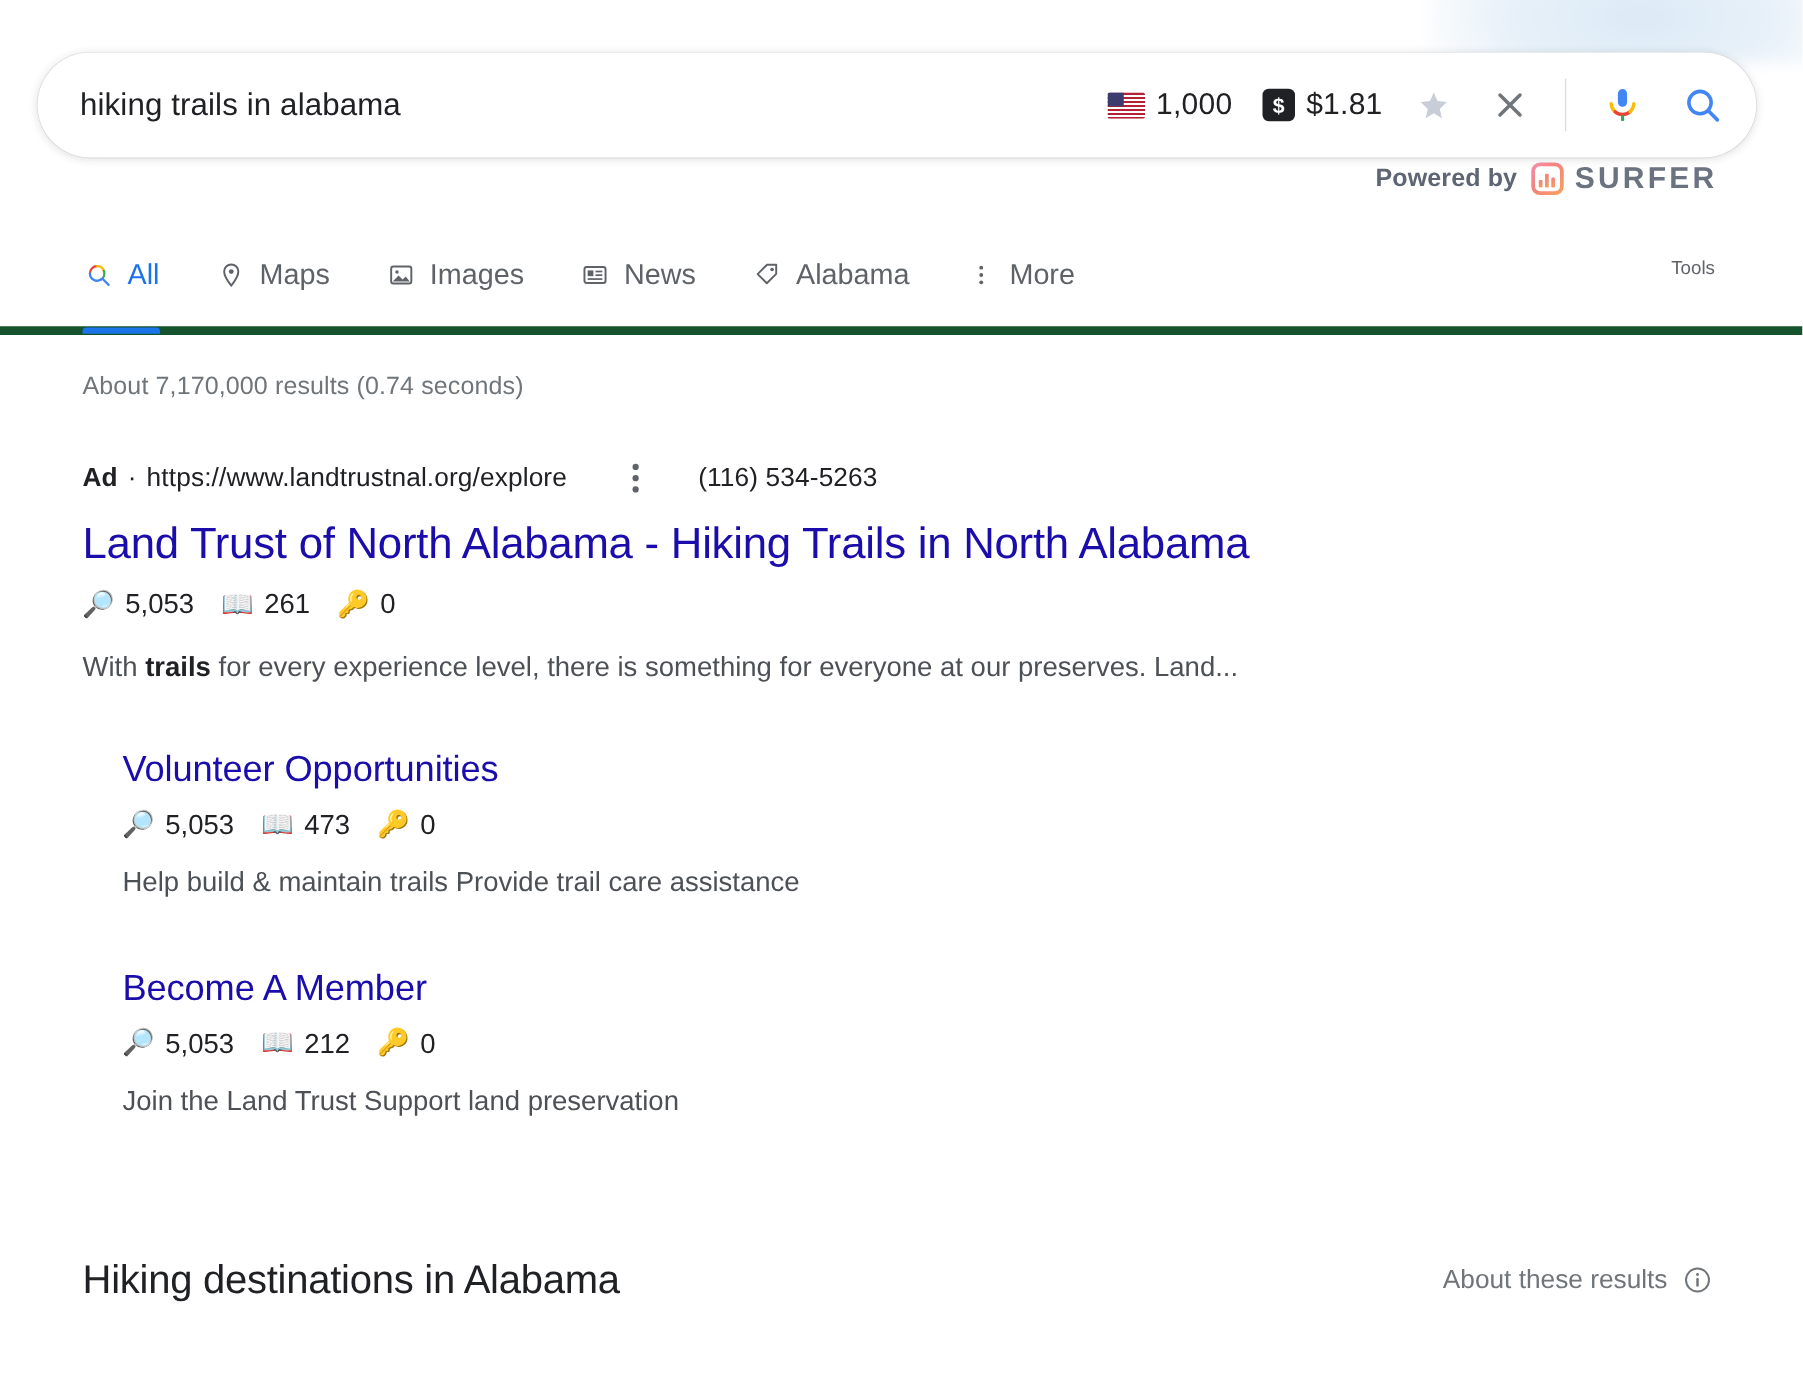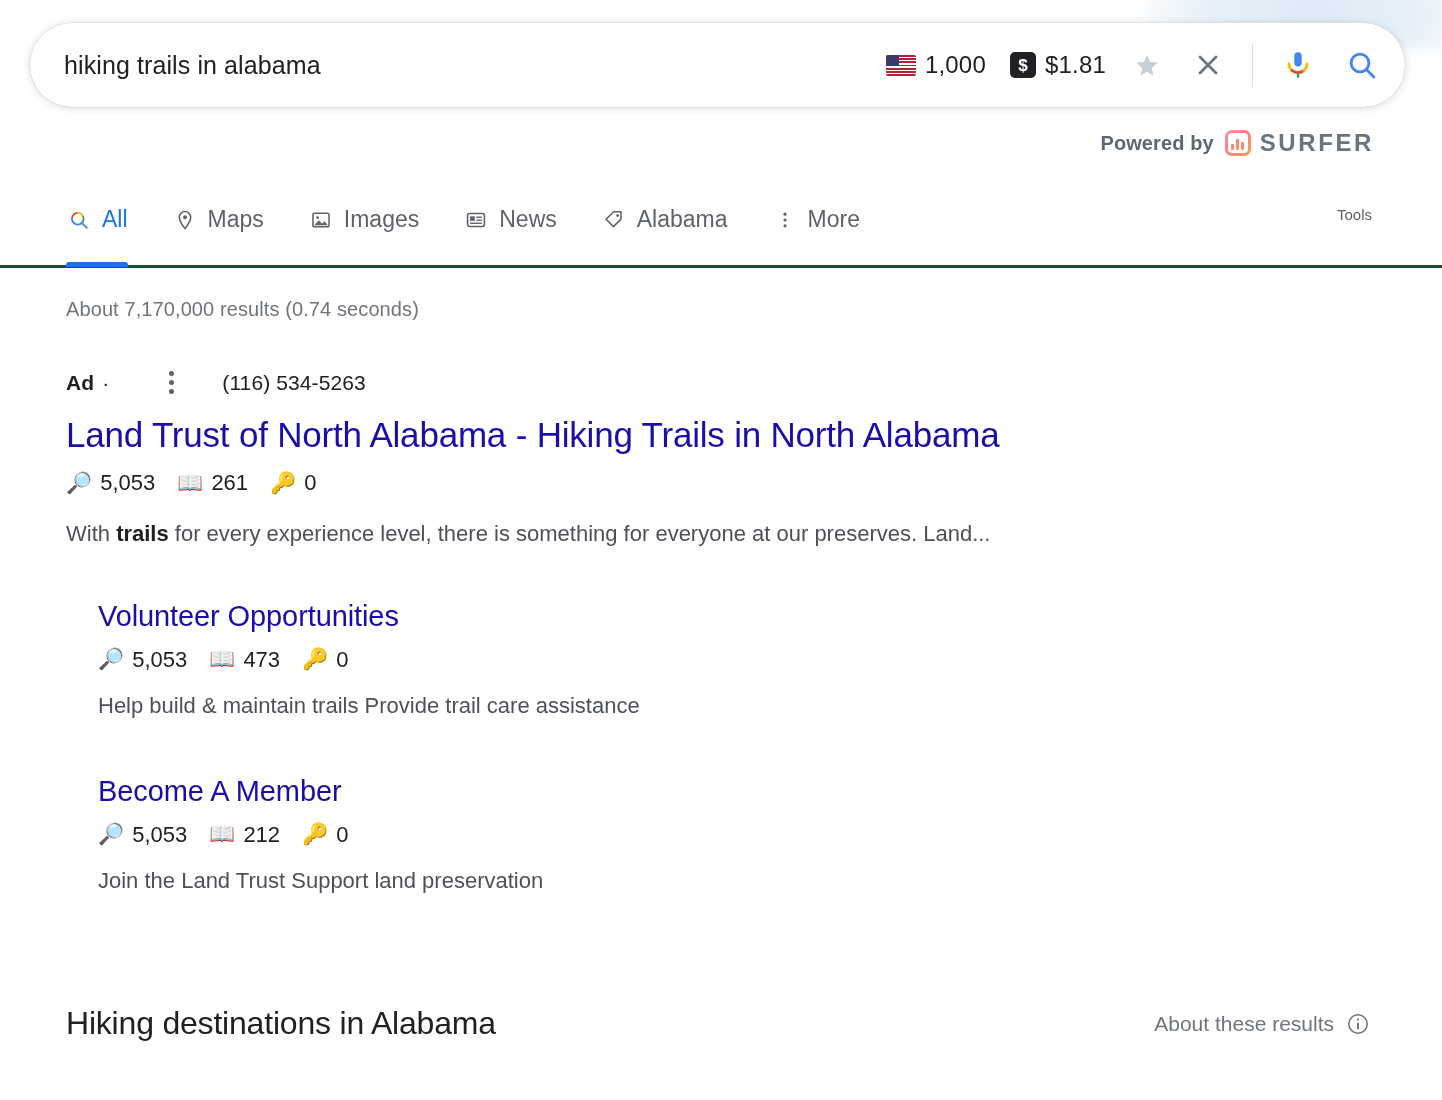--- a/index.html
+++ b/index.html
@@ -27,21 +27,21 @@
     width: 340px;
     height: 120px;
     background: radial-gradient(ellipse at 50% 70%, #dceaf6 0%, #e8f1f9 45%, rgba(240,247,252,0) 78%);
     filter: blur(6px);
     z-index: 0;
   }
 
   
   .searchbar-wrap {
     position: absolute;
-    top: 23px;
+    top: 42px;
     left: 30px;
     width: 1375px;
     height: 84px;
     z-index: 3;
   }
   .searchbar {
     position: relative;
     width: 100%;
     height: 100%;
     background: #ffffff;
@@ -189,21 +189,21 @@
     font-weight: 700;
   }
 
   
   .navbar {
     position: absolute;
     top: 196px;
     left: 0;
     width: 1442px;
     height: 72px;
-    border-bottom: 3px solid #14532d;
+    border-bottom: 7px solid #14532d;
     z-index: 2;
   }
   .nav-inner {
     position: relative;
     height: 100%;
     padding-left: 66px;
     padding-right: 70px;
     display: flex;
     align-items: flex-start;
   }
@@ -507,20 +507,21 @@
 
   <div class="results">
 
     <div class="stats">About 7,170,000 results (0.74 seconds)</div>
 
     <div class="ad-block">
 
       <div class="ad-urlline">
         <span class="ad-badge">Ad</span>
         <span class="ad-dot">·</span>
+        <span class="ad-url">https://www.landtrustnal.org/explore</span>
         <span class="kebab">
           <span></span>
             <span></span>
             <span></span>
         </span>
         <span class="ad-phone">(116) 534-5263</span>
       </div>
 
       <a class="ad-title">Land Trust of North Alabama - Hiking Trails in North Alabama</a>
 

